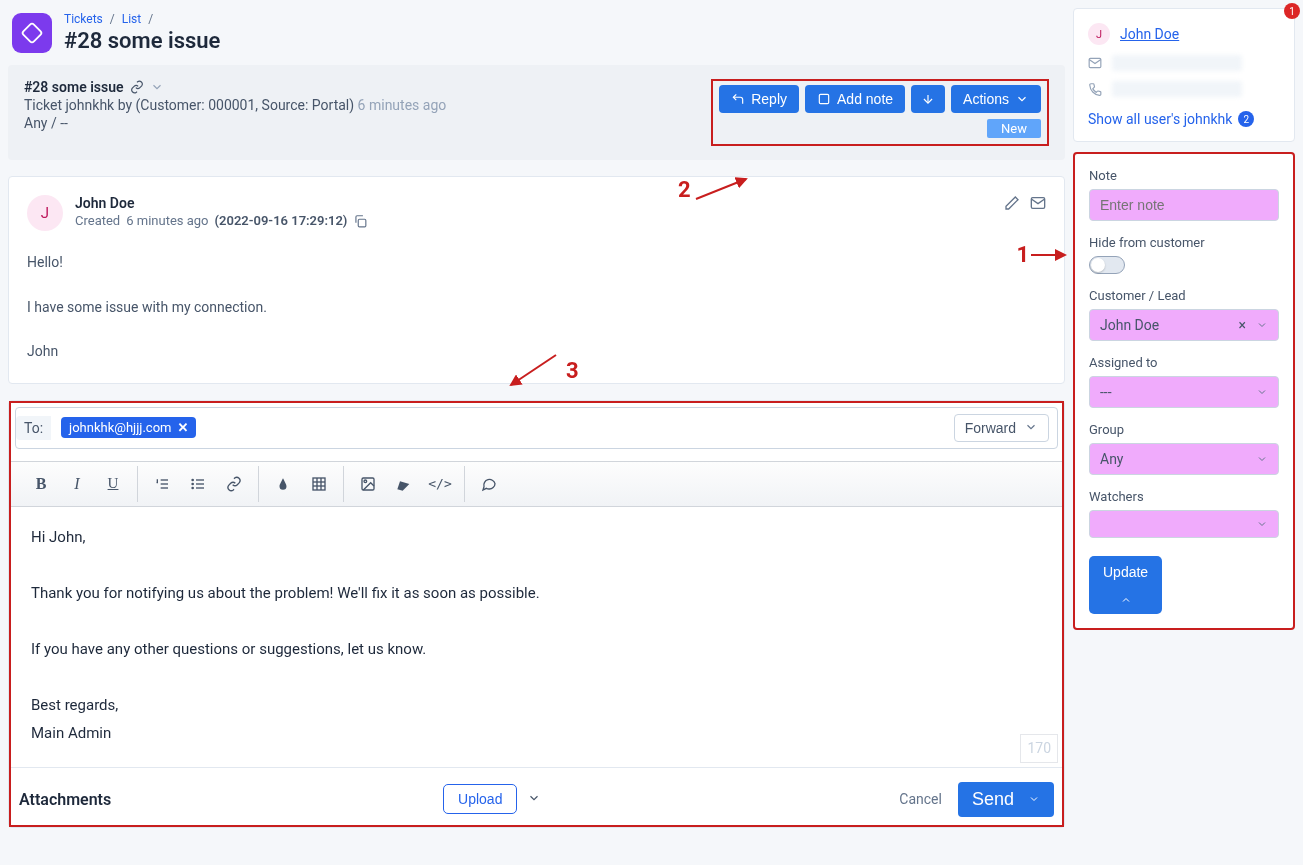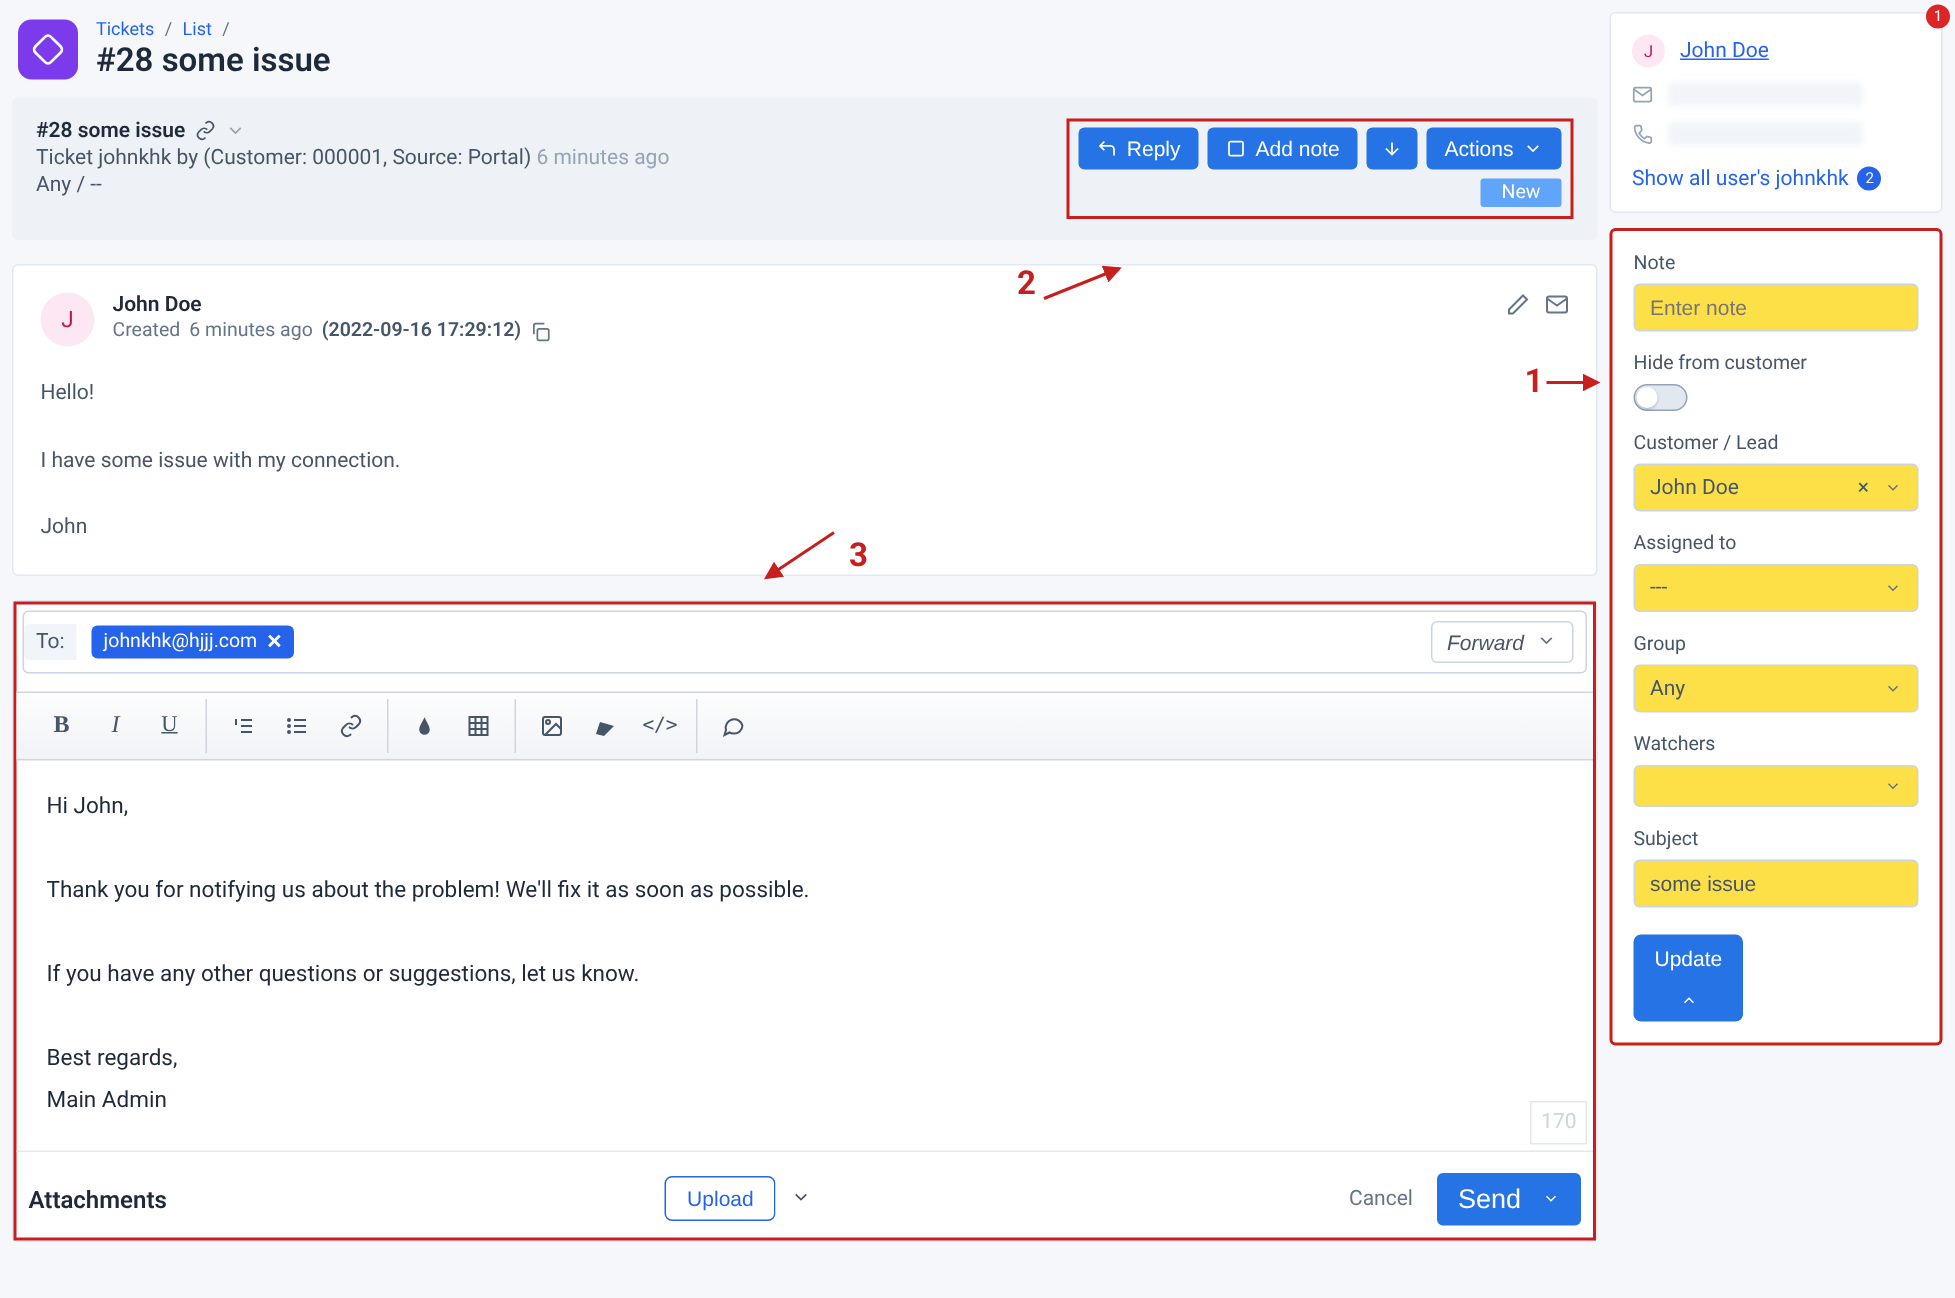--- a/index.html
+++ b/index.html
@@ -42,21 +42,21 @@
 .annotation { position: absolute; color: #c81e1e; font-weight: 700; font-size: 22px; display:flex; align-items:center; pointer-events:none; }
 .ann2 { top: 166px; left: 670px; }
 .ann3 { top: 342px; left: 498px; }
 
 .reply-card { background: #fff; border: 1px solid #e2e8f0; border-radius: 4px; margin-top: 16px; }
 .reply-inner { border: 2px solid #c81e1e; padding: 0; position: relative; }
 .to-row { display: flex; align-items: center; border: 1px solid #cbd5e1; border-radius: 4px; padding: 6px 8px; gap: 10px; margin: 4px; }
 .to-label { color: #475569; background:#f1f5f9; padding:4px 8px; margin:-6px 0 -6px -8px; border-radius:4px 0 0 4px;}
 .chip { background: #2563eb; color: #fff; padding: 3px 8px; border-radius: 4px; font-size: 13px; display: inline-flex; align-items: center; gap: 6px; }
 .chip .x { cursor: pointer; font-weight:700; }
-.forward-btn { margin-left: auto; background: #fff; border: 1px solid #cbd5e1; border-radius: 4px; padding: 5px 10px; display: inline-flex; align-items: flex-start; gap: 8px; color: #475569; font-size:14px; cursor:pointer;font-style:italic;}
+.forward-btn { margin-left: auto; background: #fff; border: 1px solid #cbd5e1; border-radius: 4px; padding: 5px 10px; display: inline-flex; align-items: flex-start; gap: 8px; color: #475569; font-size:14px; cursor:pointer;}
 
 .toolbar { background: linear-gradient(#fdfdfd, #f1f3f6); border: 1px solid #d1d5db; border-left:none; border-right:none; margin-top: 12px; padding: 4px 6px; display: flex; align-items: center; gap: 0; }
 .tb-group { display: flex; align-items: center; border-right: 1px solid #d1d5db; padding: 0 6px; }
 .tb-group:last-child { border-right: none; }
 .tb-btn { width: 36px; height: 36px; display: inline-flex; align-items: center; justify-content: center; color: #475569; cursor: pointer; font-family: Georgia, serif;}
 .tb-btn.bold { font-weight: 700; font-size:16px;}
 .tb-btn.italic { font-style: italic; font-size:16px;}
 .tb-btn.underline { text-decoration: underline; font-size:15px;}
 
 .editor { min-height: 230px; padding: 18px 20px; color: #1e293b; font-size: 15px; line-height: 1.6; position: relative; border-bottom:1px solid #e2e8f0;}
@@ -80,21 +80,21 @@
 .side-user-name { color: #2563eb; font-size: 14px; }
 .blur-row { display: flex; align-items: center; gap: 10px; margin-top: 10px; }
 .blur-box { background: #f1f5f9; height: 16px; width: 130px; border-radius: 3px; filter: blur(2px);}
 .show-tickets { color: #2563eb; margin-top: 14px; display: flex; align-items: center; gap: 6px; font-size:14px; cursor:pointer;}
 .count-badge { background: #2563eb; color: #fff; width: 16px; height: 16px; border-radius: 50%; font-size: 10px; display: inline-flex; align-items: center; justify-content: center; }
 
 .side-form { border: 2px solid #c81e1e; }
 .ann1 { top: 242px; right: 234px; }
 .field { margin-bottom: 14px; }
 .field-label { font-size: 13px; color: #475569; margin-bottom: 6px; display: block; }
-.field-input, .field-select { width: 100%; border: 1px solid #cbd5e1; border-radius: 4px; padding: 7px 10px; font-size: 14px; color: #475569; background:#fde047; }
+.field-input, .field-select { width: 100%; border: 1px solid #cbd5e1; border-radius: 4px; padding: 7px 10px; font-size: 14px; color: #475569; background:#f0abfc; }
 .field-select { display:flex; justify-content:space-between; align-items:center; cursor:pointer;}
 .toggle { width: 36px; height: 18px; background: #e2e8f0; border: 1px solid #94a3b8; border-radius: 10px; position: relative; cursor:pointer;}
 .toggle::after { content: ""; width: 14px; height: 14px; background: #fff; border-radius: 50%; position: absolute; top: 1px; left: 1px; box-shadow: 0 1px 2px rgba(0,0,0,.2); }
 .customer-select { display:flex; align-items:center; }
 .customer-select .clear-x { margin-left:auto; color:#475569; cursor:pointer; padding:0 4px;}
 .update-btn { background: #2573e5; color: #fff; border: none; padding: 8px 14px; border-radius: 5px; display: inline-flex; align-items: center; gap: 14px; cursor:pointer; font-size:14px; margin-top:4px;flex-direction:column;}
 
 .icon-sm { width: 14px; height: 14px; }
 .main-wrap { position: relative; }
 </style>
@@ -433,24 +433,20 @@
       </div>
       <div class="field">
         <label class="field-label">Watchers</label>
         <div class="field-select">
           <span></span>
           <svg width="12" height="12" viewBox="0 0 24 24" fill="none" stroke="#64748b" stroke-width="2">
               <polyline points="6 9 12 15 18 9"></polyline>
             </svg>
         </div>
       </div>
-      <div class="field">
-        <label class="field-label">Subject</label>
-        <input class="field-input" value="some issue" style="">
-      </div>
       <button class="update-btn">
         <span>Update</span>
         <svg width="12" height="12" viewBox="0 0 24 24" fill="none" stroke="#fff" stroke-width="2">
             <polyline points="18 15 12 9 6 15"></polyline>
           </svg>
       </button>
     </div>
   </div>
 </div>
 

